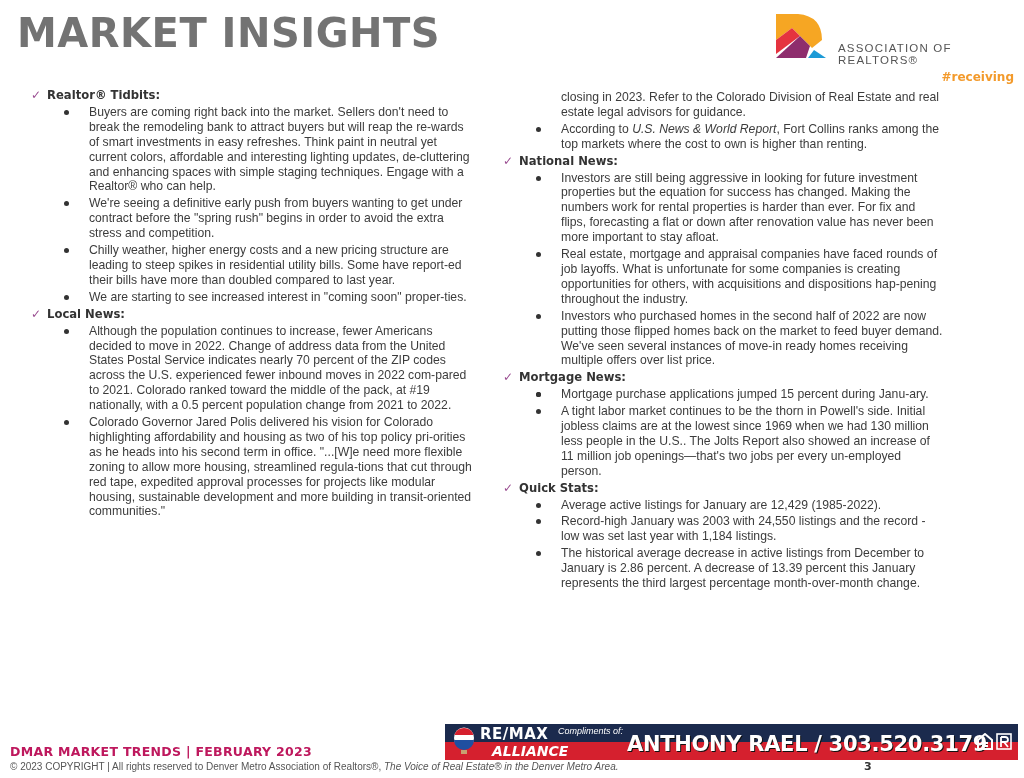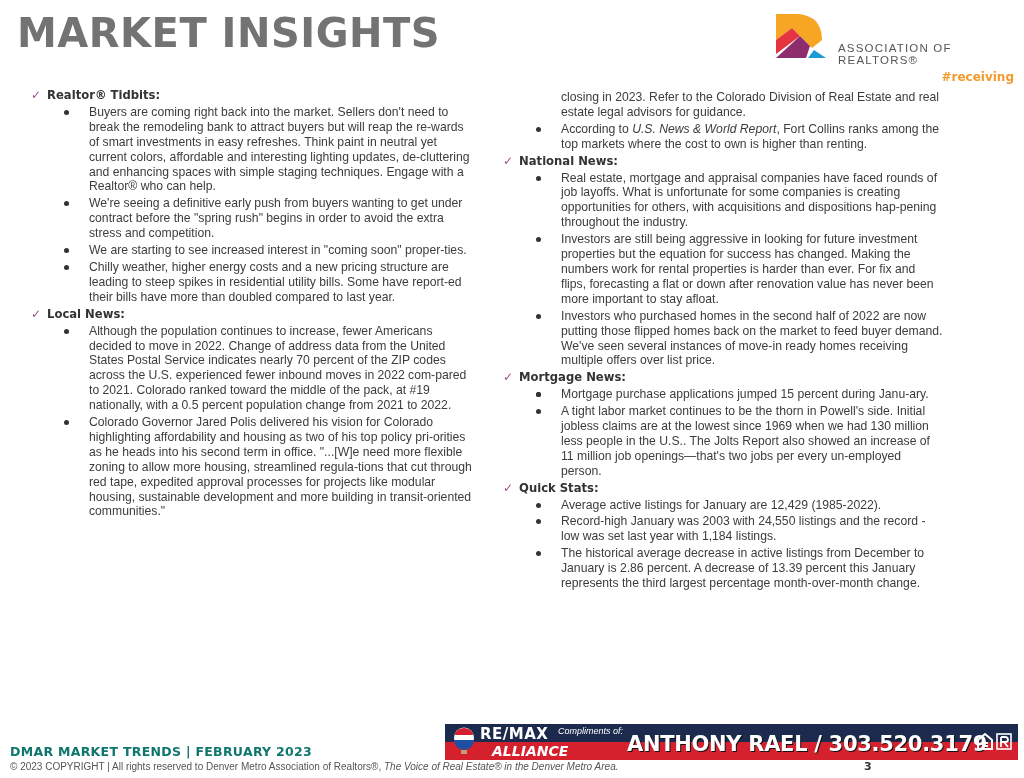--- a/index.html
+++ b/index.html
@@ -38,21 +38,21 @@
   ul.items { list-style: none; margin: 0 0 1px 0; padding: 0; }
   ul.items li { position: relative; padding-left: 58px; margin-bottom: 2px; }
   ul.items li .bullet {
     position: absolute; left: 33px; top: 5px; width: 5px; height: 5px;
     border-radius: 50%; background: #333;
   }
   .cont { padding-left: 58px; margin-bottom: 2px; }
   .footer-brand {
     position: absolute; left: 10px; top: 744px;
     font-family: "DejaVu Sans", sans-serif; font-weight: bold; font-size: 12.5px;
-    color: #0f766e; letter-spacing: 0.3px;
+    color: #be185d; letter-spacing: 0.3px;
   }
   .copyright { position: absolute; left: 10px; top: 761px; font-size: 10px; color: #555; white-space: nowrap; }
   .copyright i { font-style: italic; }
   .page-num { position: absolute; left: 864px; top: 760px; font-family: "DejaVu Sans", sans-serif; font-weight: bold; font-size: 11px; color: #333; }
   .banner { position: absolute; left: 445px; top: 724px; width: 573px; height: 36px; overflow: hidden; }
   .banner .top { position: absolute; left: 0; top: 0; width: 100%; height: 18px; background: #1b2a4d; }
   .banner .bot { position: absolute; left: 0; top: 18px; width: 100%; height: 18px; background: #d5202e; }
   .balloon { position: absolute; left: 8px; top: 3px; }
   .remax { position: absolute; left: 35px; top: 1px; font-family: "DejaVu Sans", sans-serif; font-weight: bold; font-size: 15px; color: #fff; letter-spacing: 0.5px; }
   .alliance { position: absolute; left: 47px; top: 19px; font-family: "DejaVu Sans", sans-serif; font-weight: bold; font-size: 14px; color: #fff; font-style: italic; }
@@ -79,22 +79,22 @@
 <div class="hashtag">#receiving</div>
 
 <div class="col col-left">
   <div class="sec-head">
     <span class="check">✓</span>
     <span>Realtor® Tidbits:</span>
   </div>
   <ul class="items">
     <li><span class="bullet"></span><span>Buyers are coming right back into the market. Sellers don't need to break the remodeling bank to attract buyers but will reap the re-wards of smart investments in easy refreshes. Think paint in neutral yet current colors, affordable and interesting lighting updates, de-cluttering and enhancing spaces with simple staging techniques. Engage with a Realtor® who can help.</span></li>
     <li><span class="bullet"></span><span>We're seeing a definitive early push from buyers wanting to get under contract before the "spring rush" begins in order to avoid the extra stress and competition.</span></li>
+    <li><span class="bullet"></span><span>Chilly weather, higher energy costs and a new pricing structure are leading to steep spikes in residential utility bills. Some have report-ed their bills have more than doubled compared to last year.</span></li>
     <li><span class="bullet"></span><span>We are starting to see increased interest in "coming soon" proper-ties.</span></li>
-    <li><span class="bullet"></span><span>Chilly weather, higher energy costs and a new pricing structure are leading to steep spikes in residential utility bills. Some have report-ed their bills have more than doubled compared to last year.</span></li>
   </ul>
 
   <div class="sec-head">
     <span class="check">✓</span>
     <span>Local News:</span>
   </div>
   <ul class="items">
     <li><span class="bullet"></span><span>Although the population continues to increase, fewer Americans decided to move in 2022. Change of address data from the United States Postal Service indicates nearly 70 percent of the ZIP codes across the U.S. experienced fewer inbound moves in 2022 com-pared to 2021. Colorado ranked toward the middle of the pack, at #19 nationally, with a 0.5 percent population change from 2021 to 2022.</span></li>
     <li><span class="bullet"></span><span>Colorado Governor Jared Polis delivered his vision for Colorado highlighting affordability and housing as two of his top policy pri-orities as he heads into his second term in office. "...[W]e need more flexible zoning to allow more housing, streamlined regula-tions that cut through red tape, expedited approval processes for projects like modular housing, sustainable development and more building in transit-oriented communities."</span></li>
   </ul>
@@ -104,22 +104,22 @@
   <div class="cont">closing in 2023. Refer to the Colorado Division of Real Estate and real estate legal advisors for guidance.</div>
   <ul class="items">
     <li><span class="bullet"></span><span>According to </span><i>U.S. News &amp; World Report</i><span>, Fort Collins ranks among the top markets where the cost to own is higher than renting.</span></li>
   </ul>
 
   <div class="sec-head">
     <span class="check">✓</span>
     <span>National News:</span>
   </div>
   <ul class="items">
+    <li><span class="bullet"></span><span>Investors are still being aggressive in looking for future investment properties but the equation for success has changed. Making the numbers work for rental properties is harder than ever. For fix and flips, forecasting a flat or down after renovation value has never been more important to stay afloat.</span></li>
     <li><span class="bullet"></span><span>Real estate, mortgage and appraisal companies have faced rounds of job layoffs. What is unfortunate for some companies is creating opportunities for others, with acquisitions and dispositions hap-pening throughout the industry.</span></li>
-    <li><span class="bullet"></span><span>Investors are still being aggressive in looking for future investment properties but the equation for success has changed. Making the numbers work for rental properties is harder than ever. For fix and flips, forecasting a flat or down after renovation value has never been more important to stay afloat.</span></li>
     <li><span class="bullet"></span><span>Investors who purchased homes in the second half of 2022 are now putting those flipped homes back on the market to feed buyer demand. We've seen several instances of move-in ready homes receiving multiple offers over list price.</span></li>
   </ul>
 
   <div class="sec-head">
     <span class="check">✓</span>
     <span>Mortgage News:</span>
   </div>
   <ul class="items">
     <li><span class="bullet"></span></li>
     <li><span class="bullet"></span><span>Mortgage purchase applications jumped 15 percent during Janu-ary.</span></li>

